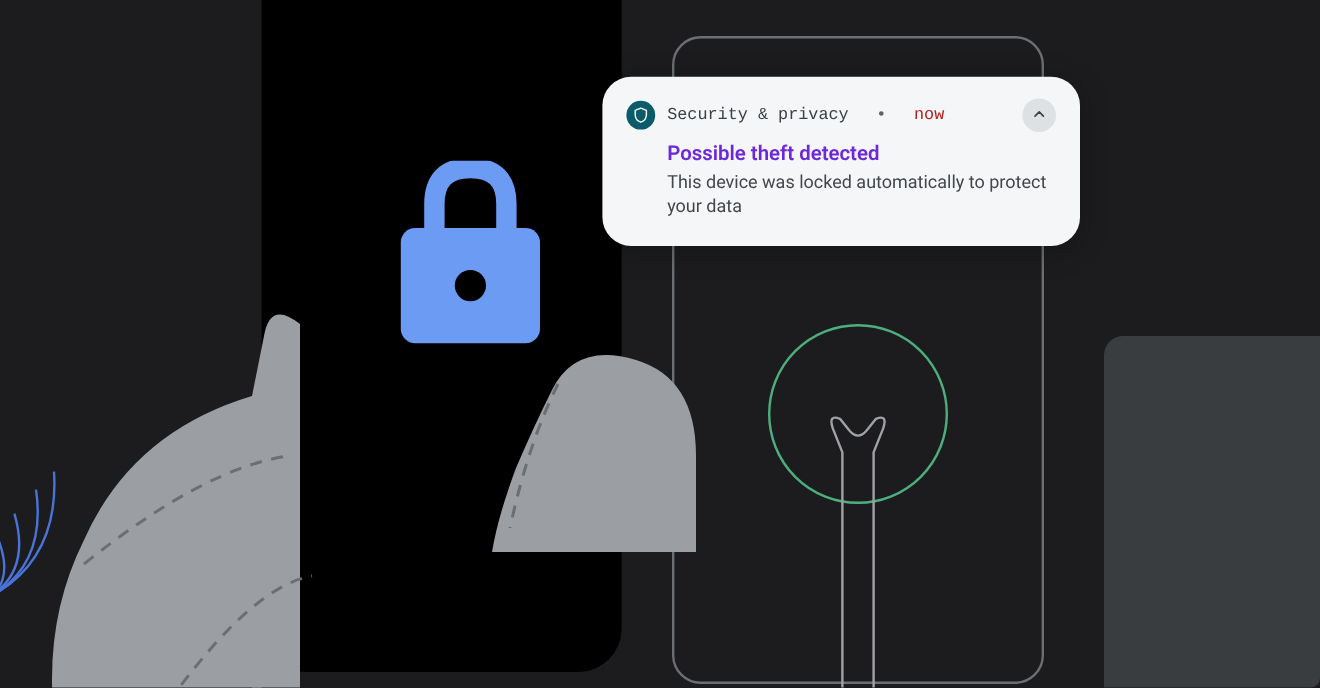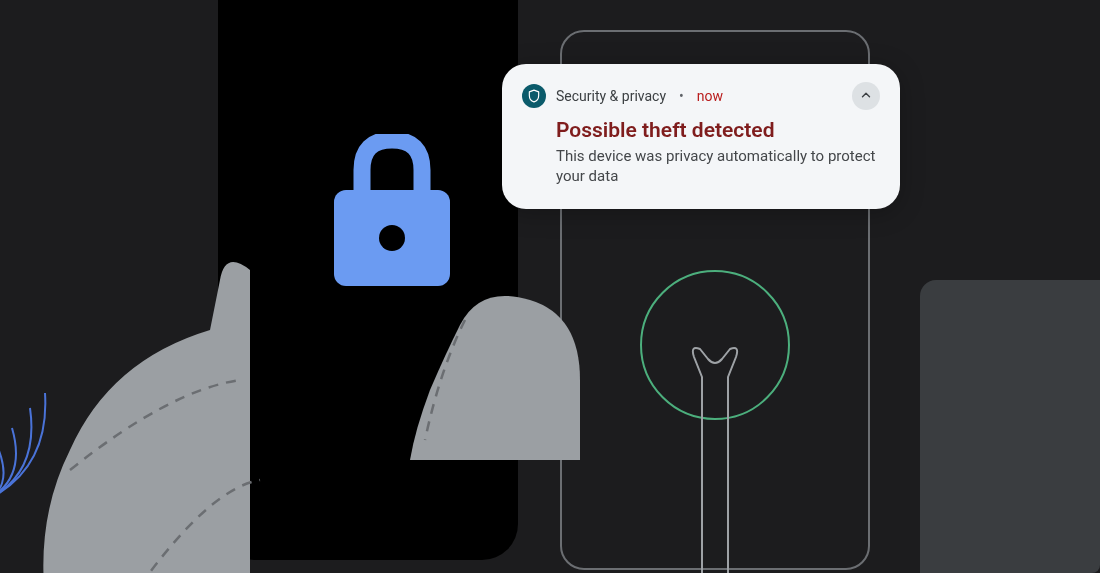--- a/index.html
+++ b/index.html
@@ -132,21 +132,22 @@
       align-items: center;
       justify-content: center;
       flex-shrink: 0;
     }
     .notif-app-icon svg { width: 14px; height: 14px; }
     .notif-meta {
       color: #3c4043;
       font-size: 14px;
       display: flex;
       align-items: flex-start;
-      gap: 13px;
+      gap: 23px;
+      font-family: Liberation Mono, monospace;
     }
     .notif-dot {
       color: #5f6368;
       font-size: 14px;
     }
     .notif-time { color: #b91c1c; font-size: 14px; }
     .notif-collapse {
       margin-left: auto;
       width: 28px;
       height: 28px;
@@ -155,23 +156,23 @@
       display: flex;
       align-items: center;
       justify-content: center;
     }
     .notif-collapse svg { width: 14px; height: 14px; }
     .notif-body {
       margin-left: 34px;
       margin-top: 8px;
     }
     .notif-title {
-      font-size: 21px;
+      font-size: 17px;
       font-weight: 600;
-      color: #7f1d1d;
+      color: #6d28d9;
     }
     .notif-msg {
       font-size: 15px;
       color: #44474a;
       margin-top: 4px;
       line-height: 1.35;
     }
   </style>
 </head>
 <body>
@@ -245,15 +246,15 @@
     <div class="notif-collapse">
       <span>
         <svg viewBox="0 0 24 24">
           <path d="M6 15 L12 9 L18 15" fill="none" stroke="#3c4043" stroke-width="2.4" stroke-linecap="round" stroke-linejoin="round"></path>
         </svg>
       </span>
     </div>
   </div>
   <div class="notif-body">
     <div class="notif-title">Possible theft detected</div>
-    <div class="notif-msg">This device was privacy automatically to protect your data</div>
+    <div class="notif-msg">This device was locked automatically to protect your data</div>
   </div>
 </div>
 
 </body></html>

